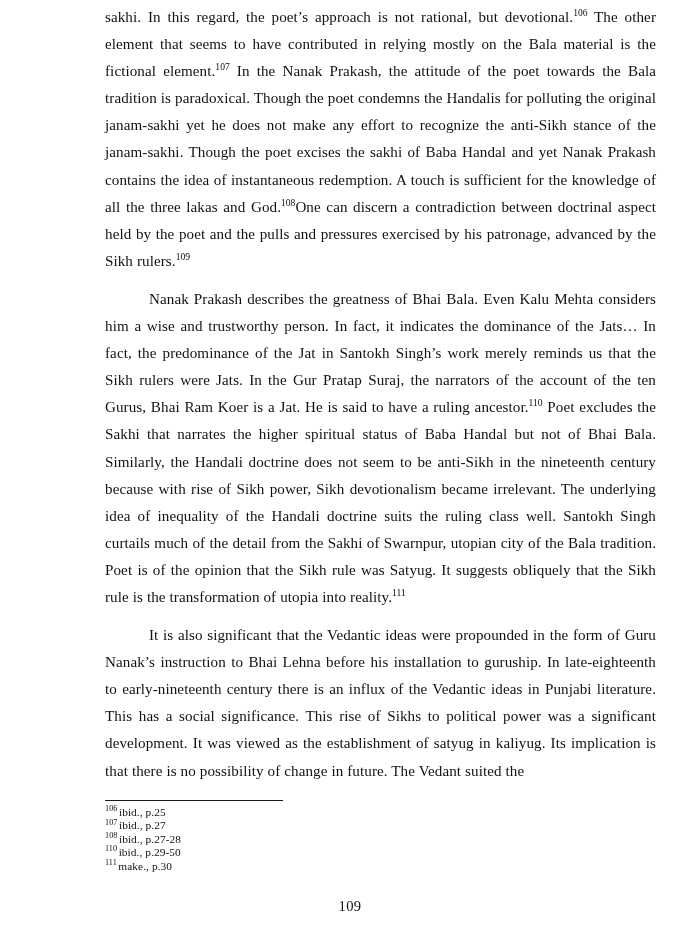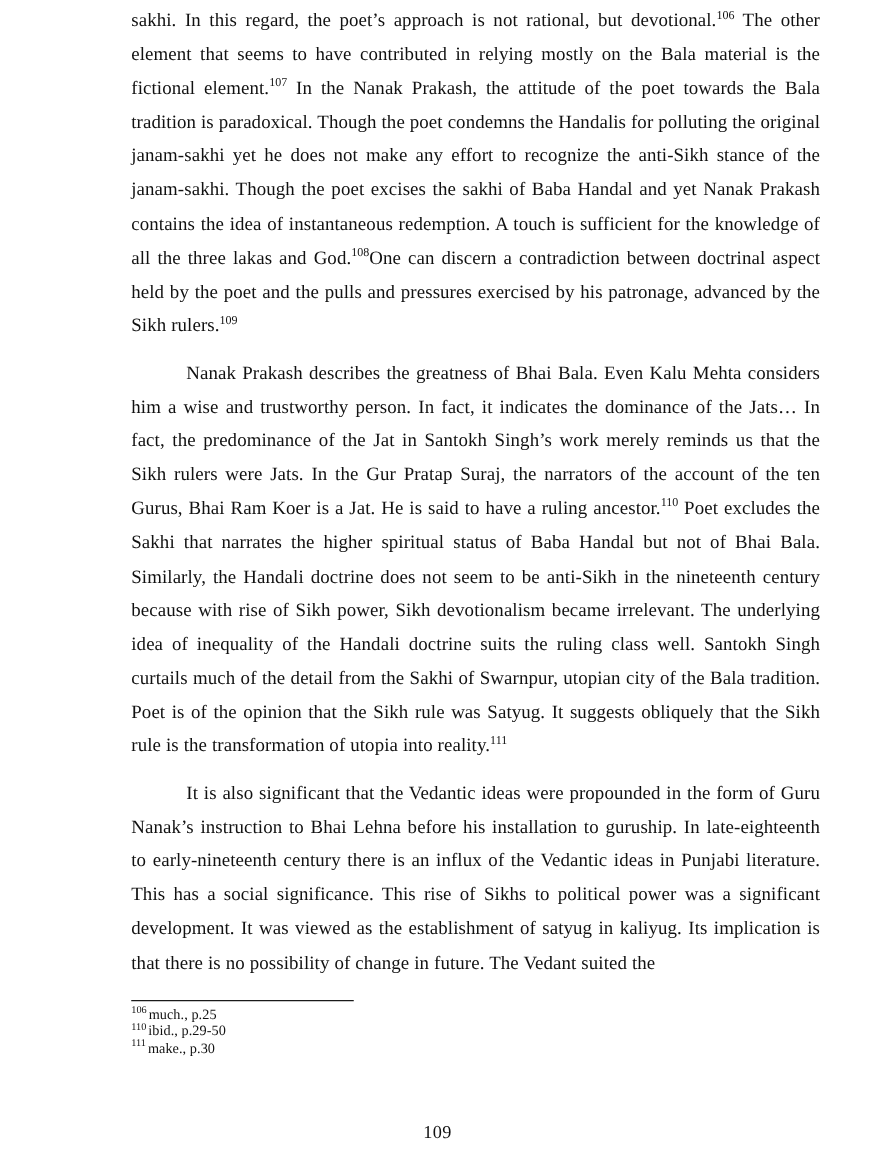--- a/index.html
+++ b/index.html
@@ -108,21 +108,23 @@
         <p class="para"><span>sakhi. In this regard, the poet’s approach is not rational, but devotional.</span><sup class="fn-ref">106</sup><span> The other element that seems to have contributed in relying mostly on the Bala material is the fictional element.</span><sup class="fn-ref">107</sup><span> In the Nanak Prakash, the attitude of the poet towards the Bala tradition is paradoxical. Though the poet condemns the Handalis for polluting the original janam-sakhi yet he does not make any effort to recognize the anti-Sikh stance of the janam-sakhi. Though the poet excises the sakhi of Baba Handal and yet Nanak Prakash contains the idea of instantaneous redemption. A touch is sufficient for the knowledge of all the three lakas and God.</span><sup class="fn-ref">108</sup><span>One can discern a contradiction between doctrinal aspect held by the poet and the pulls and pressures exercised by his patronage, advanced by the Sikh rulers.</span><sup class="fn-ref">109</sup></p>
         <p class="para indented"><span>Nanak Prakash describes the greatness of Bhai Bala. Even Kalu Mehta considers him a wise and trustworthy person. In fact, it indicates the dominance of the Jats… In fact, the predominance of the Jat in Santokh Singh’s work merely reminds us that the Sikh rulers were Jats. In the Gur Pratap Suraj, the narrators of the account of the ten Gurus, Bhai Ram Koer is a Jat. He is said to have a ruling ancestor.</span><sup class="fn-ref">110</sup><span> Poet excludes the Sakhi that narrates the higher spiritual status of Baba Handal but not of Bhai Bala. Similarly, the Handali doctrine does not seem to be anti-Sikh in the nineteenth century because with rise of Sikh power, Sikh devotionalism became irrelevant. The underlying idea of inequality of the Handali doctrine suits the ruling class well. Santokh Singh curtails much of the detail from the Sakhi of Swarnpur, utopian city of the Bala tradition. Poet is of the opinion that the Sikh rule was Satyug. It suggests obliquely that the Sikh rule is the transformation of utopia into reality.</span><sup class="fn-ref">111</sup></p>
         <p class="para indented"><span>It is also significant that the Vedantic ideas were propounded in the form of Guru Nanak’s instruction to Bhai Lehna before his installation to guruship. In late-eighteenth to early-nineteenth century there is an influx of the Vedantic ideas in Punjabi literature. This has a social significance. This rise of Sikhs to political power was a significant development. It was viewed as the establishment of satyug in kaliyug. Its implication is that there is no possibility of change in future. The Vedant suited the</span></p>
       </div>
   </div>
 
   <div class="footnote-rule"></div>
 
   <div class="footnotes">
     <div id="footnotes-host">
-        <div class="footnote"><sup>106</sup><span>much., p.25</span></div>
+        <div class="footnote"><sup>106</sup><span>ibid., p.25</span></div>
+        <div class="footnote"><sup>107</sup><span>ibid., p.27</span></div>
+        <div class="footnote"><sup>108</sup><span>ibid., p.27-28</span></div>
         <div class="footnote"><sup>110</sup><span>ibid., p.29-50</span></div>
         <div class="footnote"><sup>111</sup><span>make., p.30</span></div>
       </div>
   </div>
 
   <div class="page-number">109</div>
 
 </div>
 
 </body></html>

